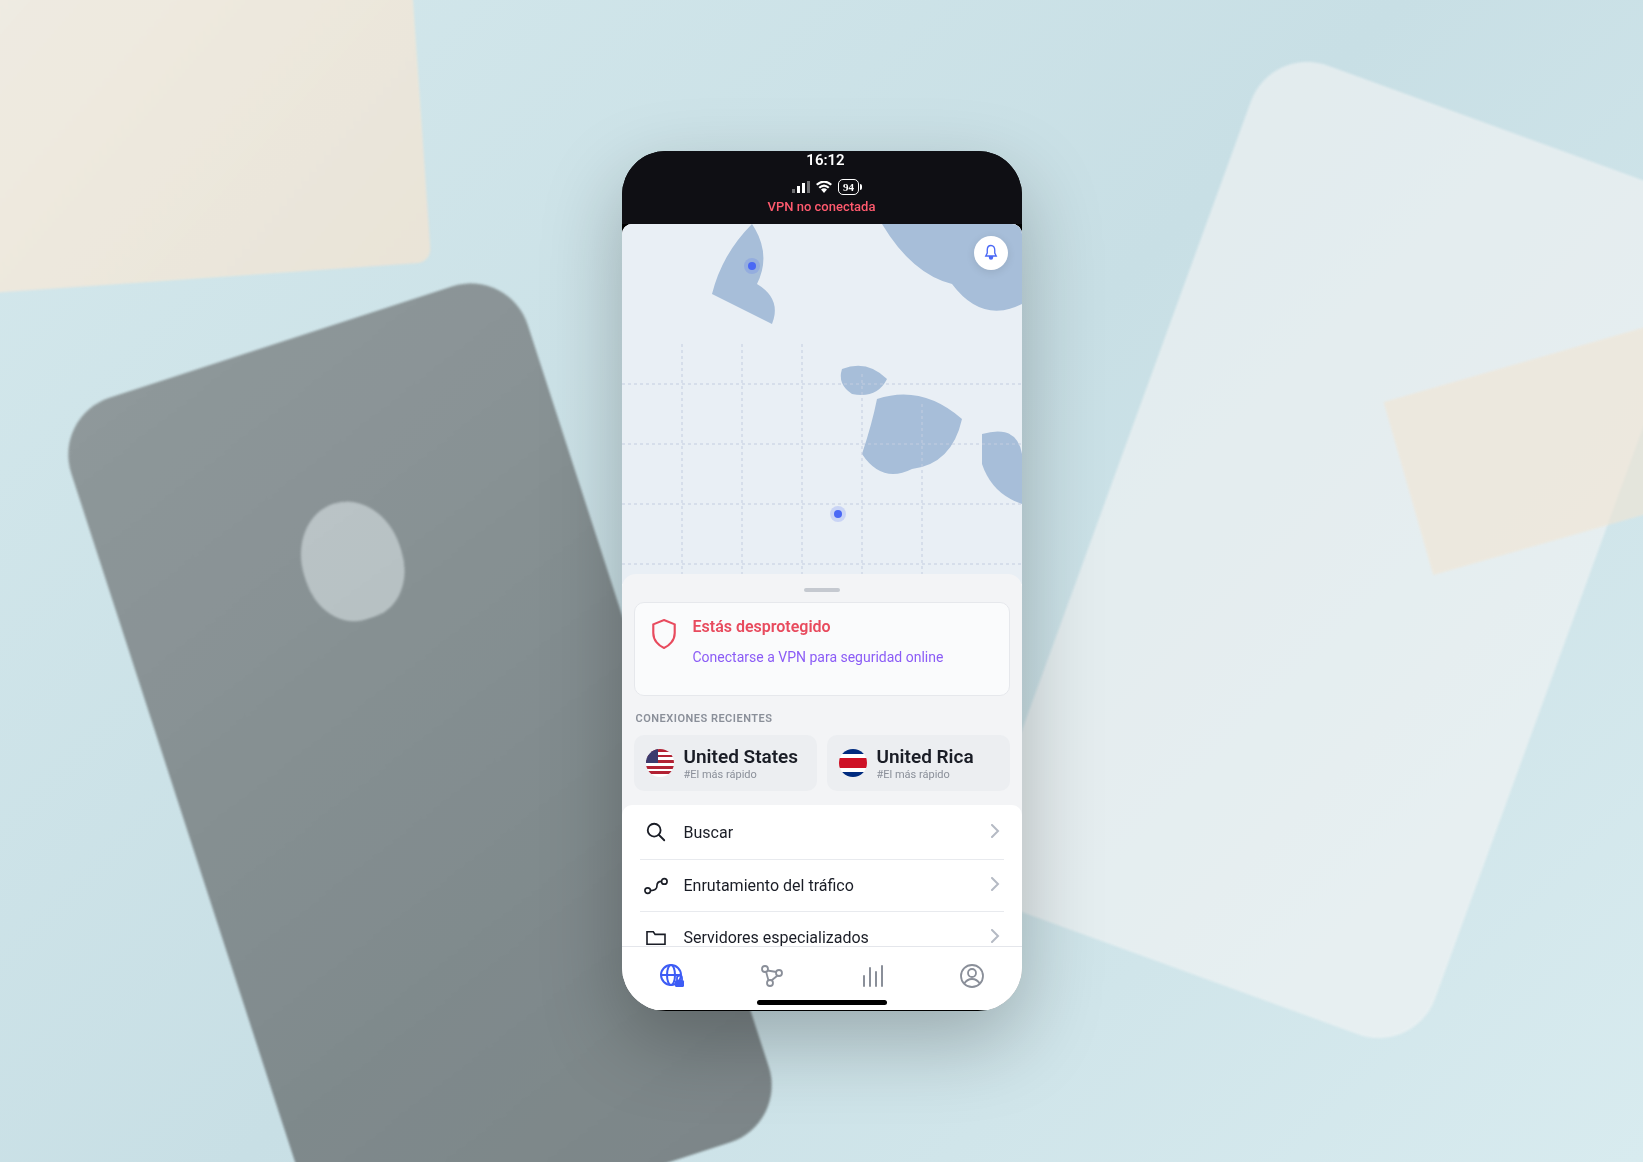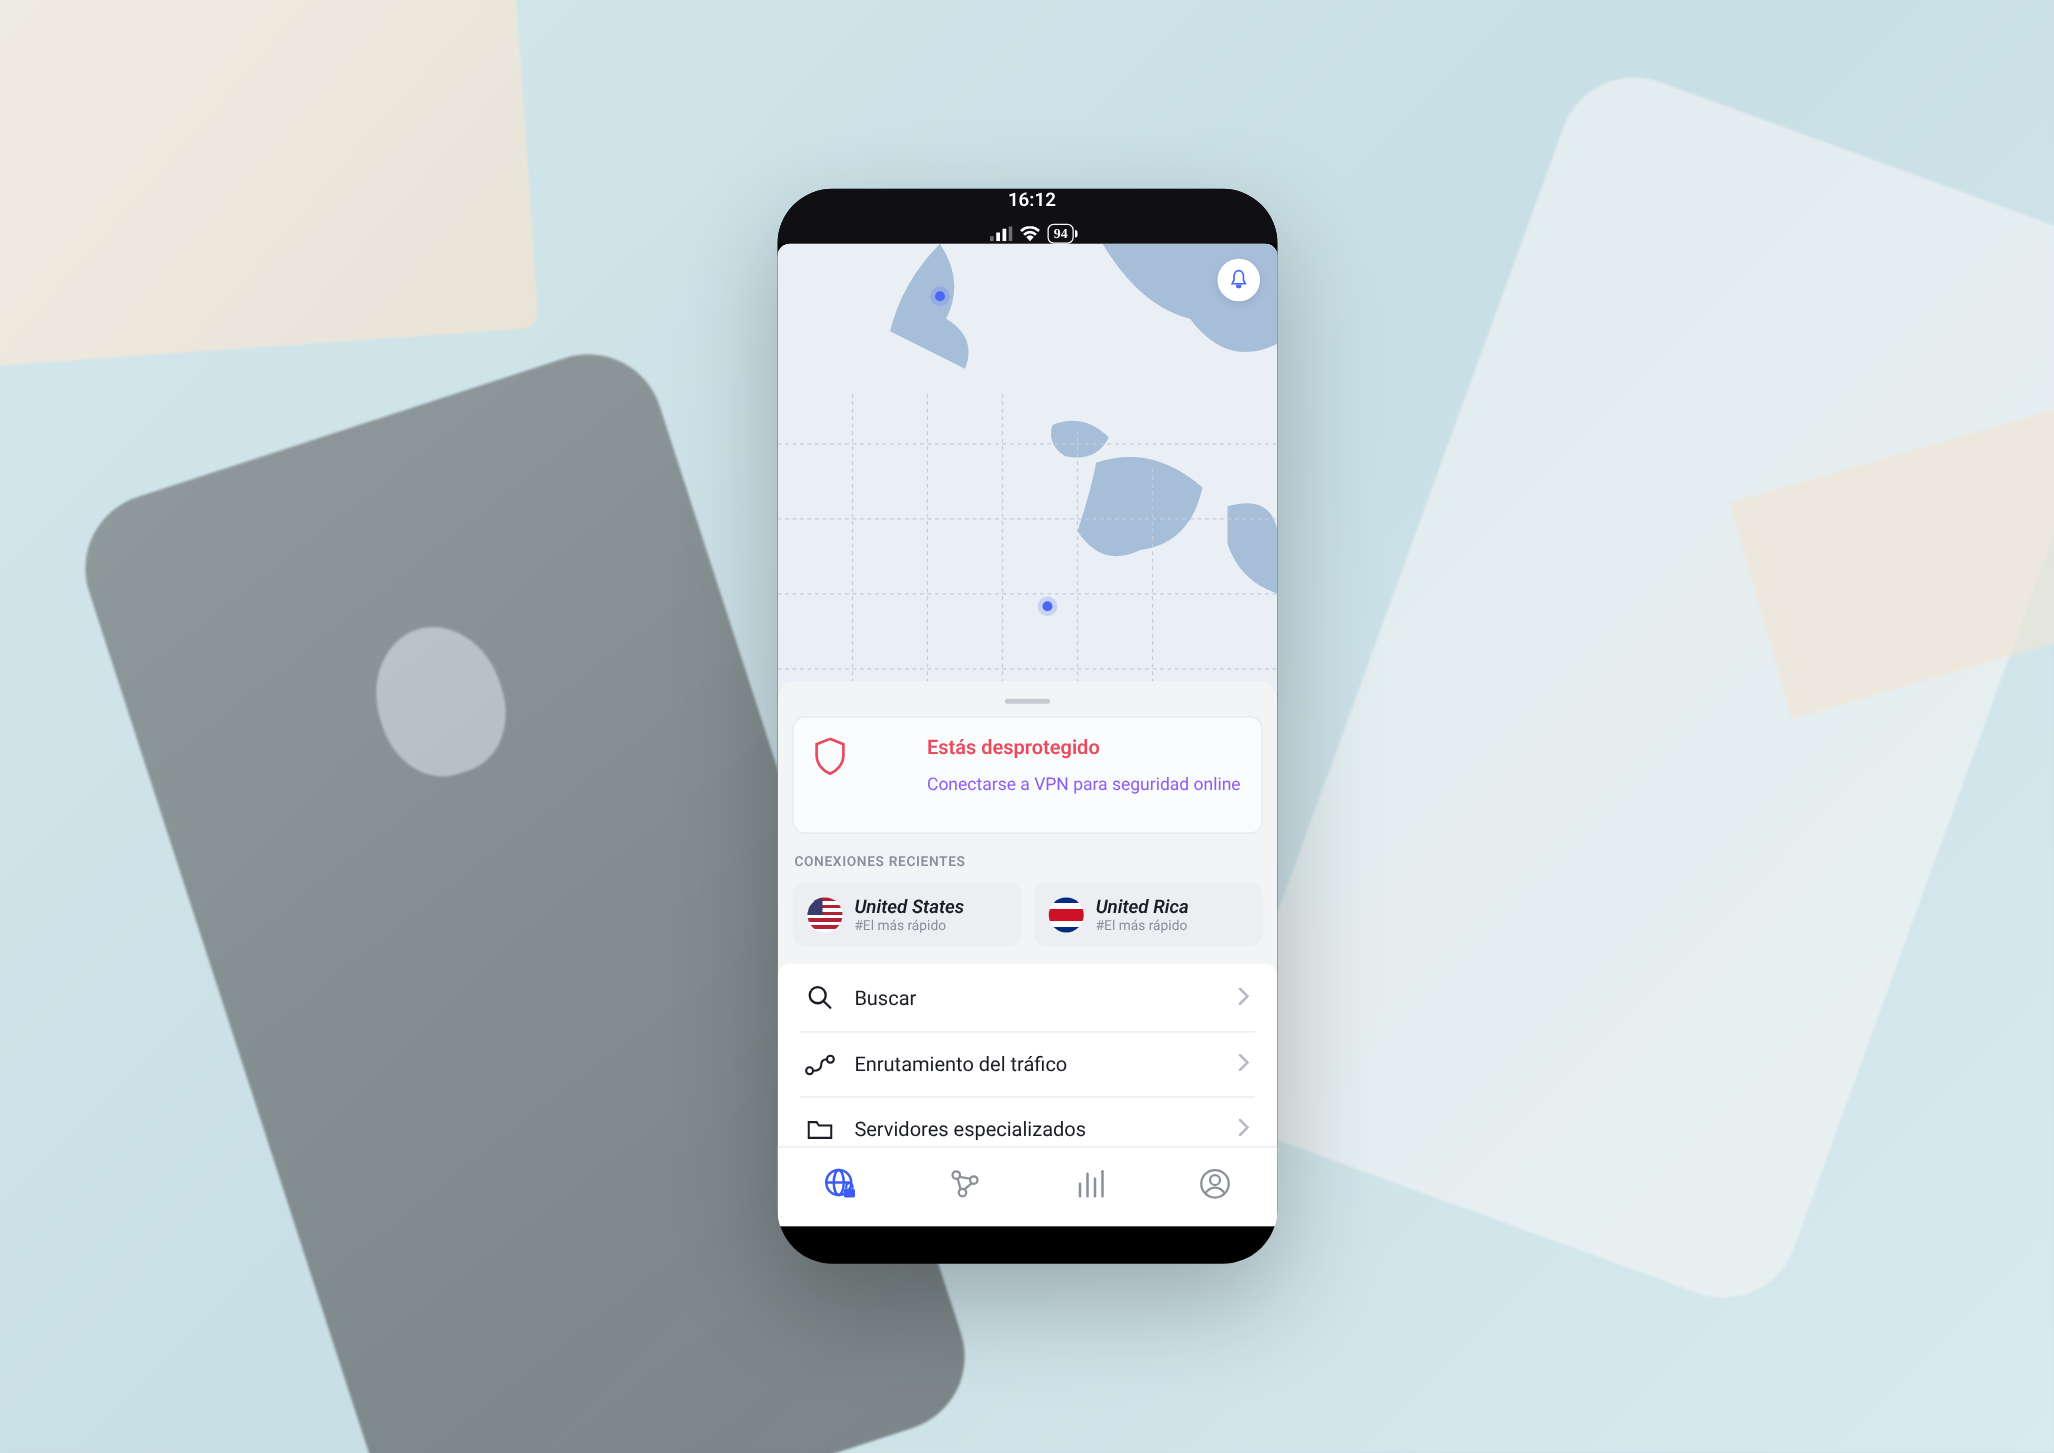--- a/index.html
+++ b/index.html
@@ -199,21 +199,21 @@
     margin: 0 auto 10px;
   }
   
   .protection-card {
     background: #fafbfc;
     border: 1px solid #e6e8ec;
     border-radius: 10px;
     padding: 14px 16px 16px;
     margin-bottom: 16px;
   }
-  .protection-row { display: flex; align-items: flex-start; gap: 0; margin-bottom: 14px; justify-content: space-between; }
+  .protection-row { display: flex; align-items: flex-start; gap: 16px; margin-bottom: 14px; }
   .shield-icon { flex-shrink: 0; margin-top: 2px; }
   .protection-title { color: #e84b5e; font-weight: 600; font-size: 16px; }
   .protection-sub { color: #8b5cf6; font-size: 14px; margin-top: 13px; }
   .quick-connect-btn {
     width: 100%;
     background: #3d5cf5;
     color: #fff;
     border: none;
     border-radius: 8px;
     padding: 14px;
@@ -245,21 +245,21 @@
   .flag-circle {
     width: 28px;
     height: 28px;
     border-radius: 50%;
     overflow: hidden;
     flex-shrink: 0;
     display: flex;
     align-items: center;
     justify-content: center;
   }
-  .recent-name { font-size: 15px; font-weight: 600; color: #1a1d26; font-style: italic; }
+  .recent-name { font-size: 19px; font-weight: 600; color: #1a1d26; }
   .recent-tag { font-size: 11px; color: #8a8f99; }
   
   .menu-list { background: #fff; border-radius: 10px 10px 0 0; margin: 0 -12px; padding: 0 18px; }
   .menu-item {
     display: flex;
     align-items: center;
     gap: 16px;
     padding: 16px 4px;
     border-bottom: 1px solid #e8eaee;
     cursor: pointer;
@@ -331,20 +331,23 @@
         <svg width="16" height="12" viewBox="0 0 16 12">
             <path d="M8 12 L5 8.5 Q8 6 11 8.5 Z M2.5 6 Q8 1 13.5 6 L12 7.5 Q8 4 4 7.5 Z M0 3 Q8 -4 16 3 L14.5 4.5 Q8 -1 1.5 4.5 Z" fill="#fff"></path>
           </svg>
       </span>
       <span class="battery-badge">
         <span>94</span>
       </span>
     </div>
   </div>
 
+  <div class="vpn-status-bar">
+    <span>VPN no conectada</span>
+  </div>
 
   <div class="app-body">
 
     <div class="map-area">
       <svg class="map-svg" viewBox="0 0 400 360">
         <rect width="400" height="360" fill="#e9eff5"></rect>
 
         <path d="M 130 0 Q 150 30 135 60 Q 160 75 150 100 L 90 70 Q 100 30 130 0 Z" fill="#a7bed9"></path>
         <path d="M 260 0 L 400 0 L 400 80 Q 360 100 330 60 Q 290 50 260 0 Z" fill="#a7bed9"></path>
         <path d="M 255 175 Q 300 160 340 195 Q 330 240 290 245 Q 260 260 240 230 Q 250 200 255 175 Z" fill="#a7bed9"></path>

